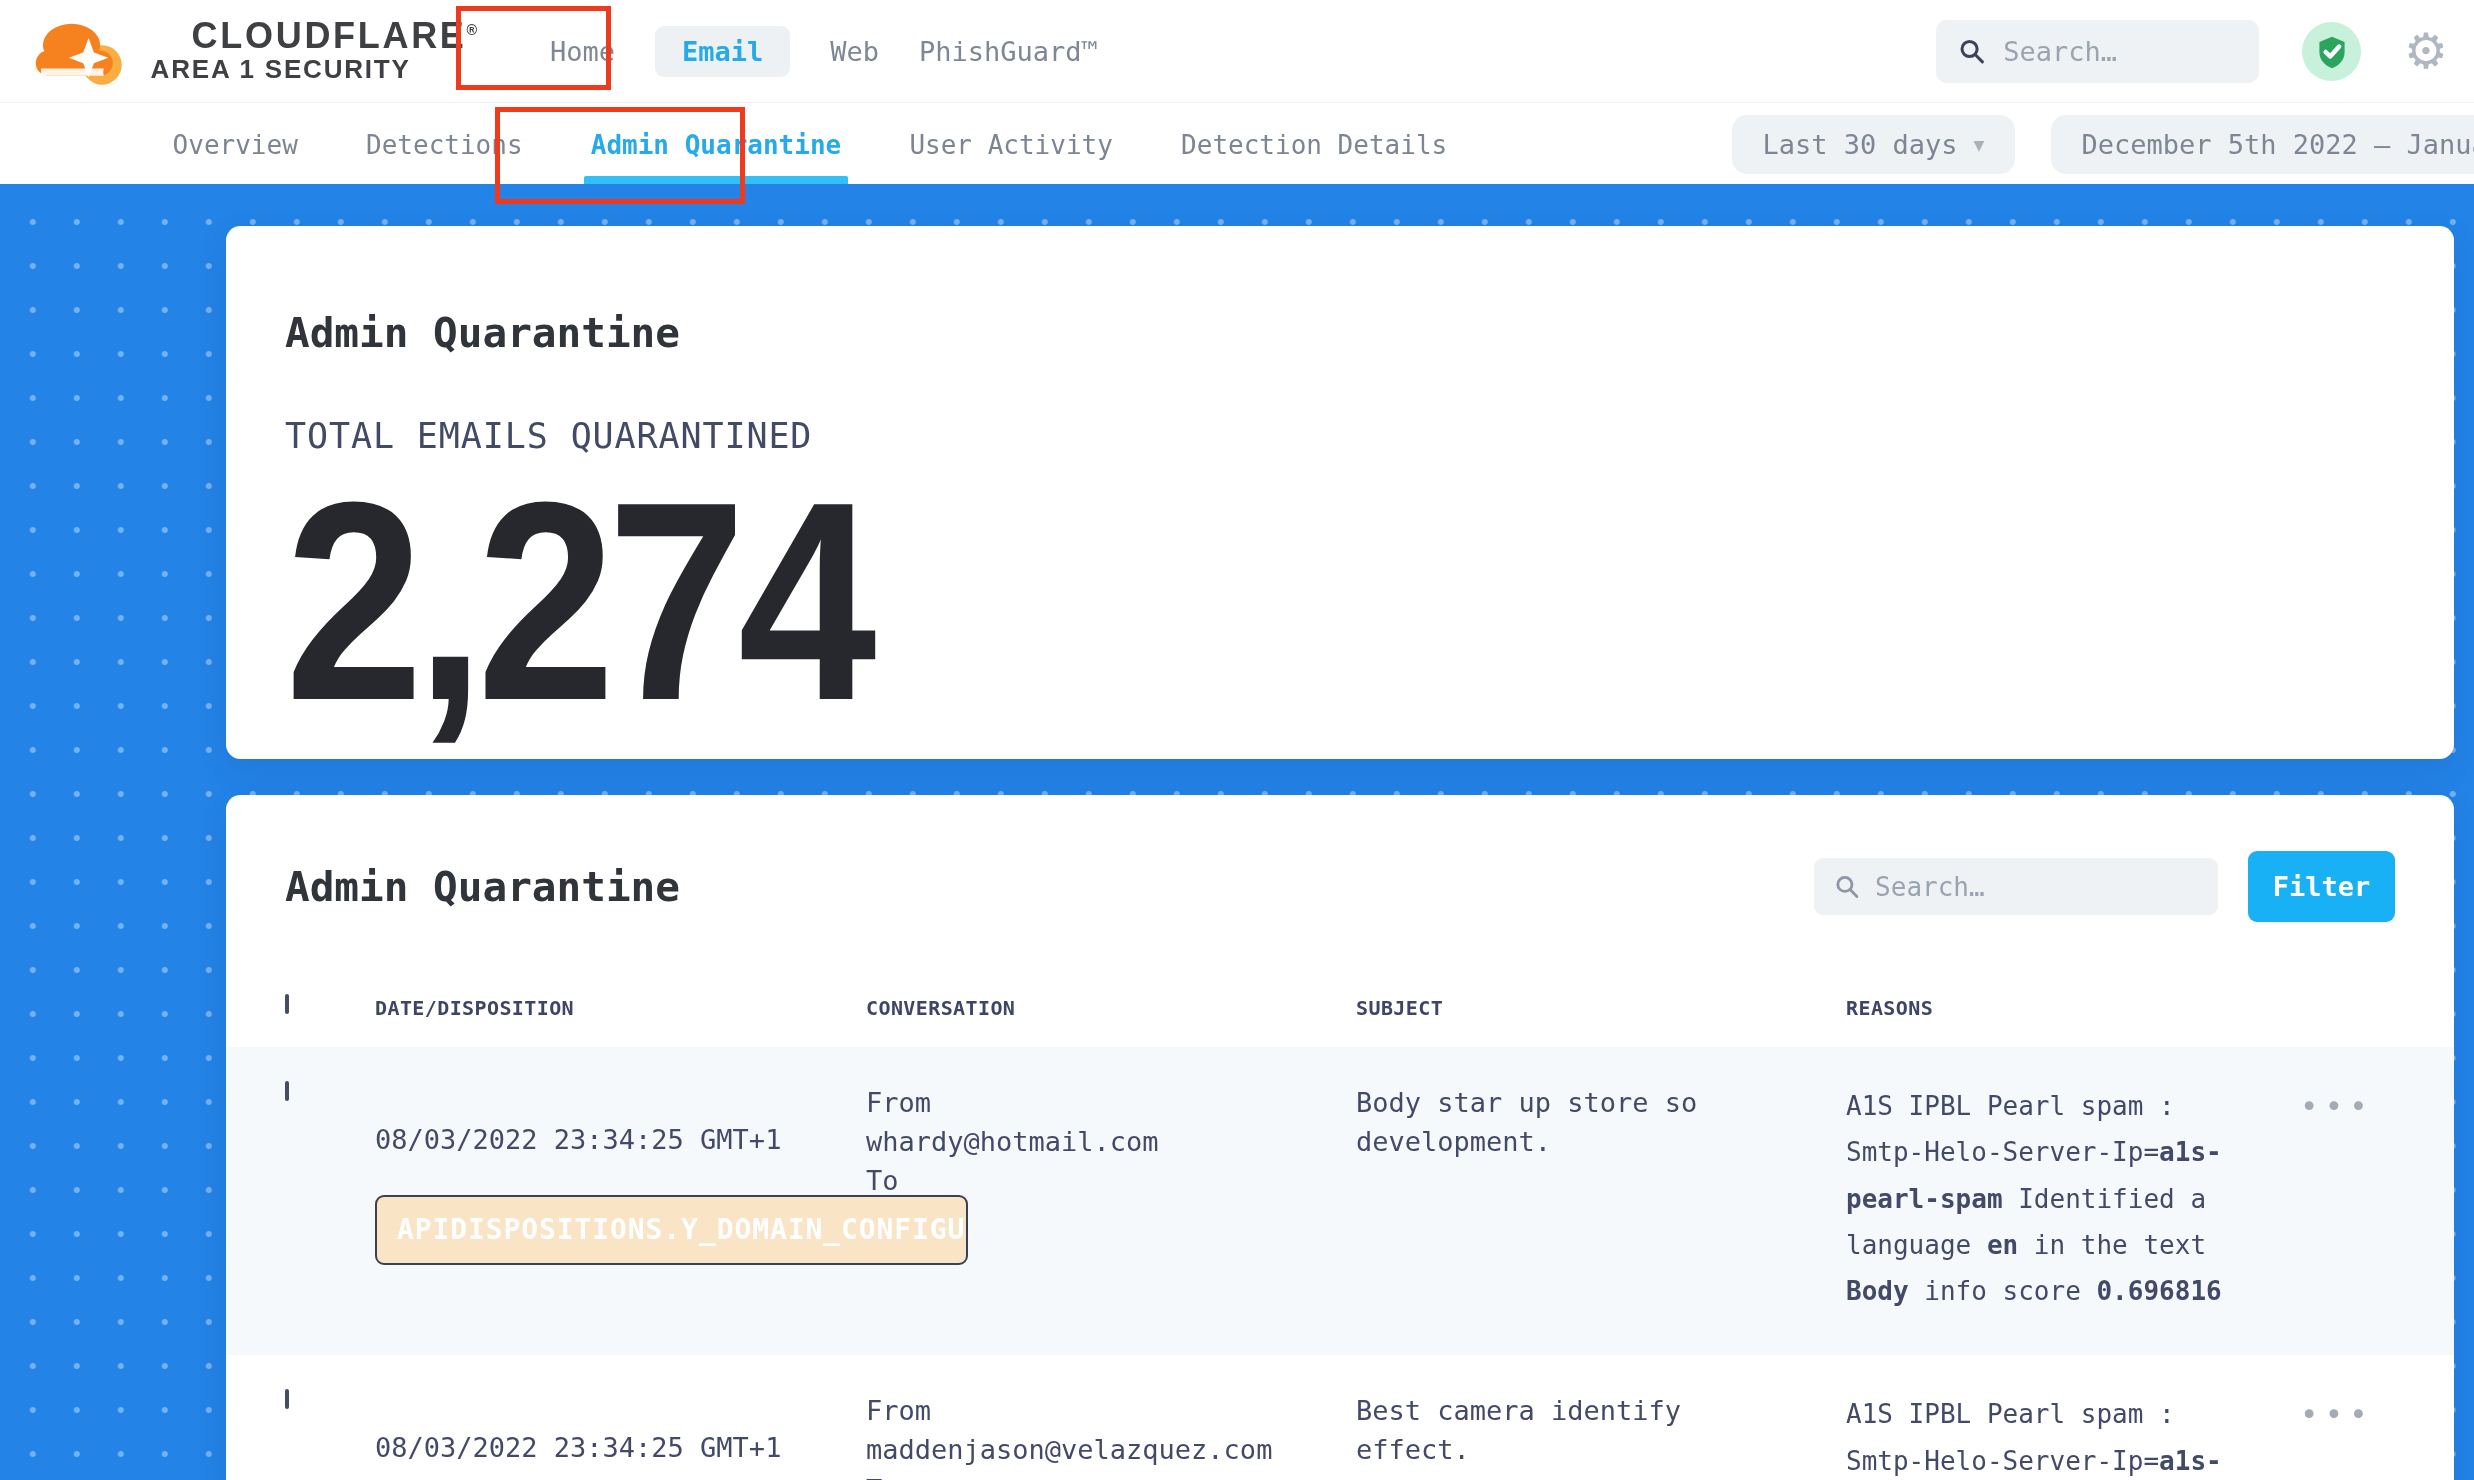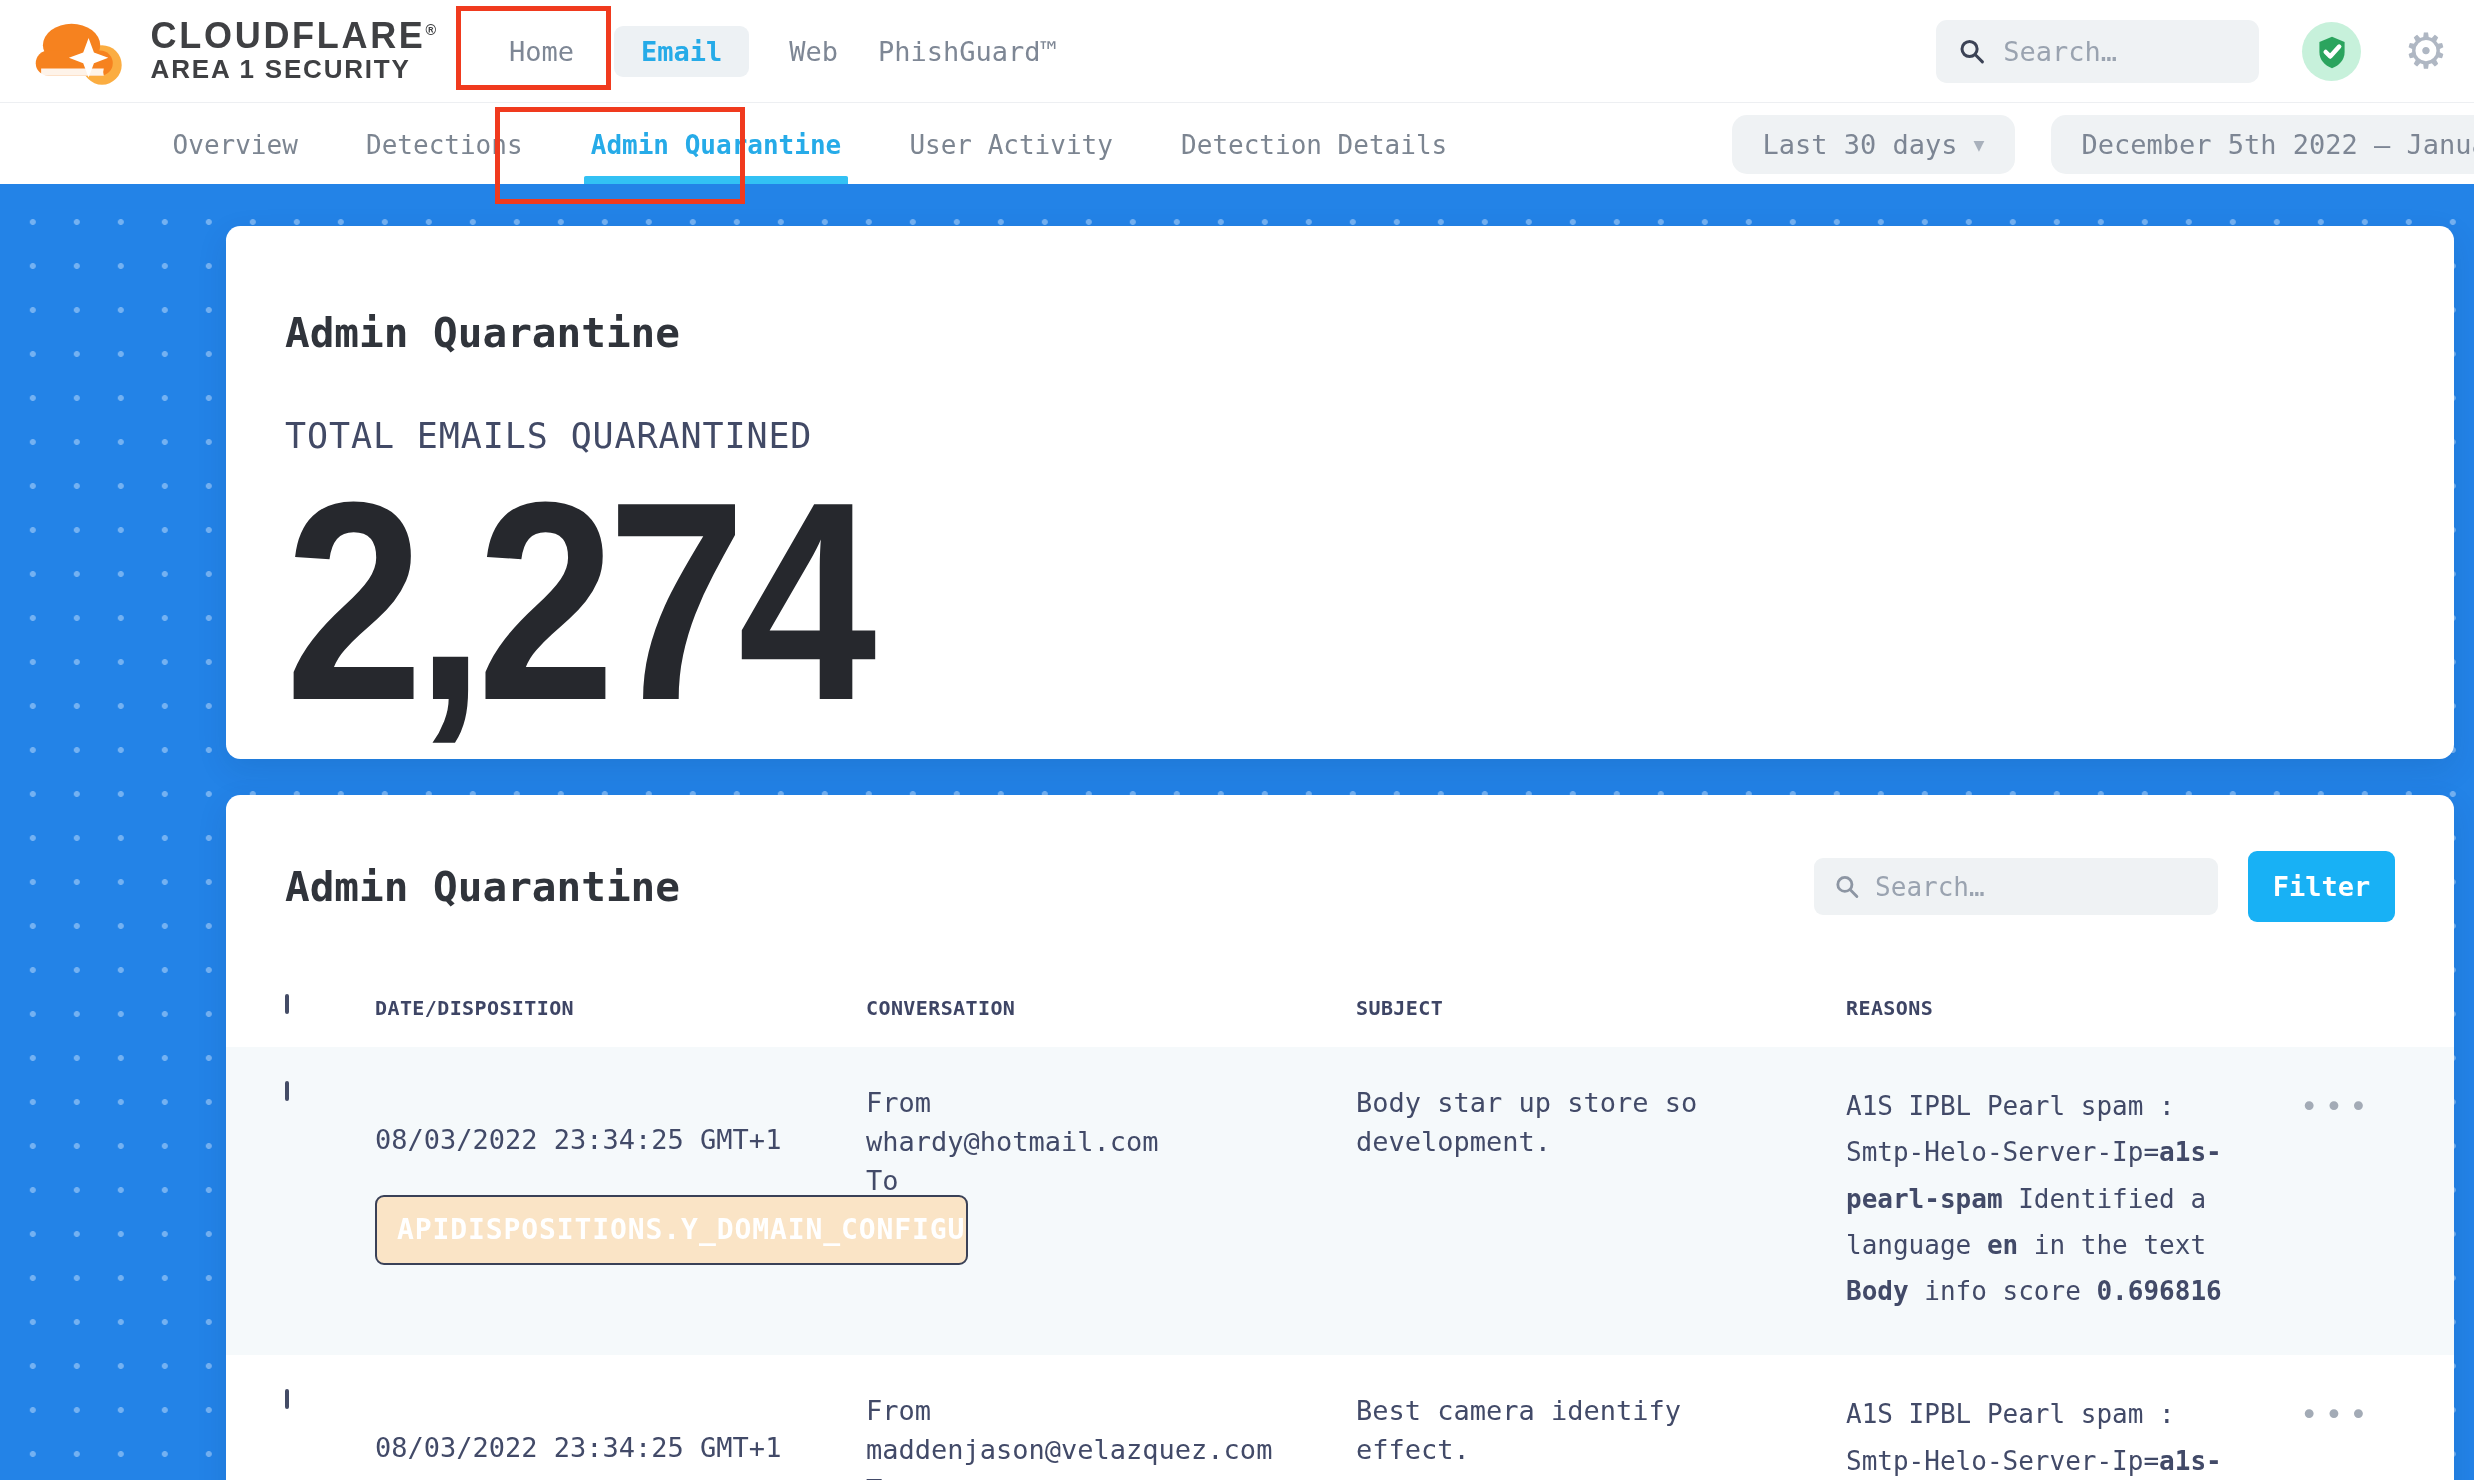--- a/index.html
+++ b/index.html
@@ -12,21 +12,21 @@
   b { font-weight:700; }
 
   
   .header{
     position:absolute; top:0; left:0; width:2475px; height:103px;
     background:#fff; border-bottom:1.8px solid #EDEFF2;
     display:flex; align-items:center;
   }
   .brand{ display:flex; align-items:center; margin-left:32px; }
   .brand-text{ margin-left:12.6px; font-family:"Liberation Sans",sans-serif; color:#3F4043; }
-  .brand-name{ font-size:36px; font-weight:700; letter-spacing:2.7px; line-height:1.05; }
+  .brand-name{ font-size:36px; font-weight:700; letter-spacing:2.7px; line-height:1.05;margin-left:41px; }
   .brand-sub{ font-size:26px; font-weight:700; letter-spacing:1.8px; }
   .topnav{ display:flex; align-items:center; margin-left:70px; gap:40px; font-size:27px; color:#7E8795; }
   .topnav .navitem{ cursor:pointer; }
   .navpill{
     background:#EDF1F4; border-radius:9px; padding:10px 27px;
     color:var(--accent,#26ABE8); font-weight:700;
   }
   .header-right{ position:absolute; right:27px; top:0; height:103px; display:flex; align-items:center; gap:43px; }
   .searchbox{
     display:flex; align-items:center; gap:18px;

